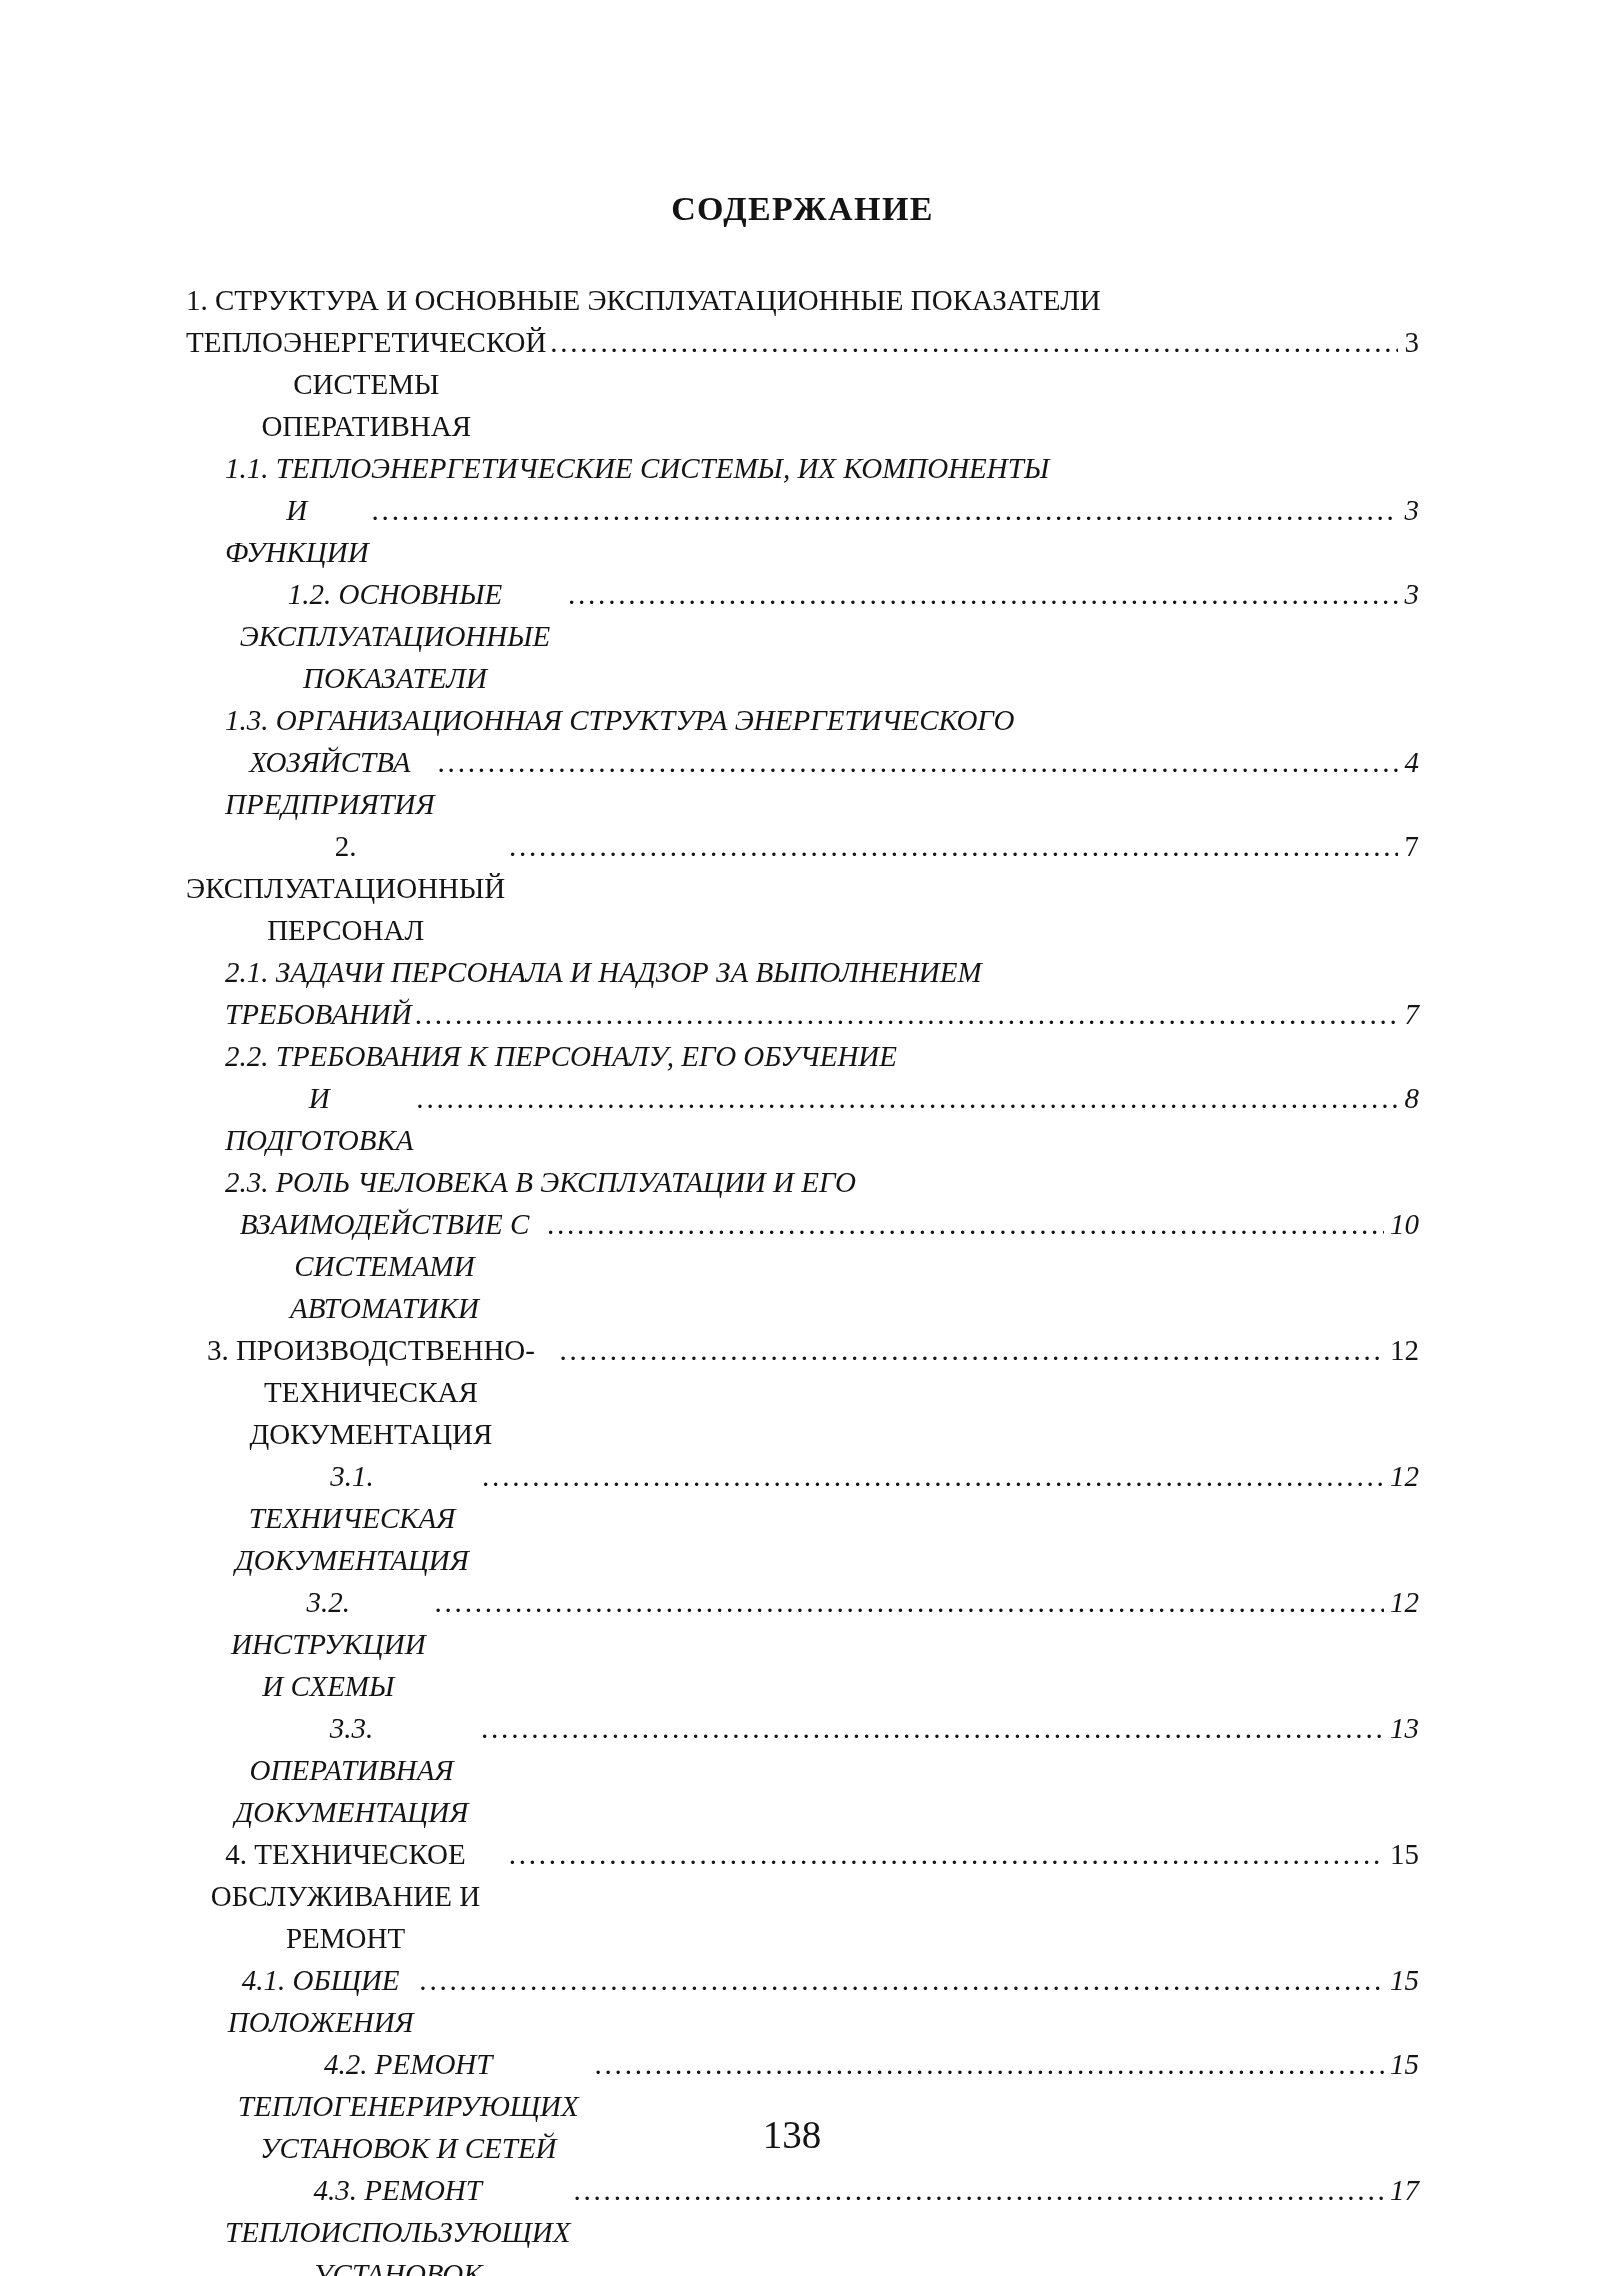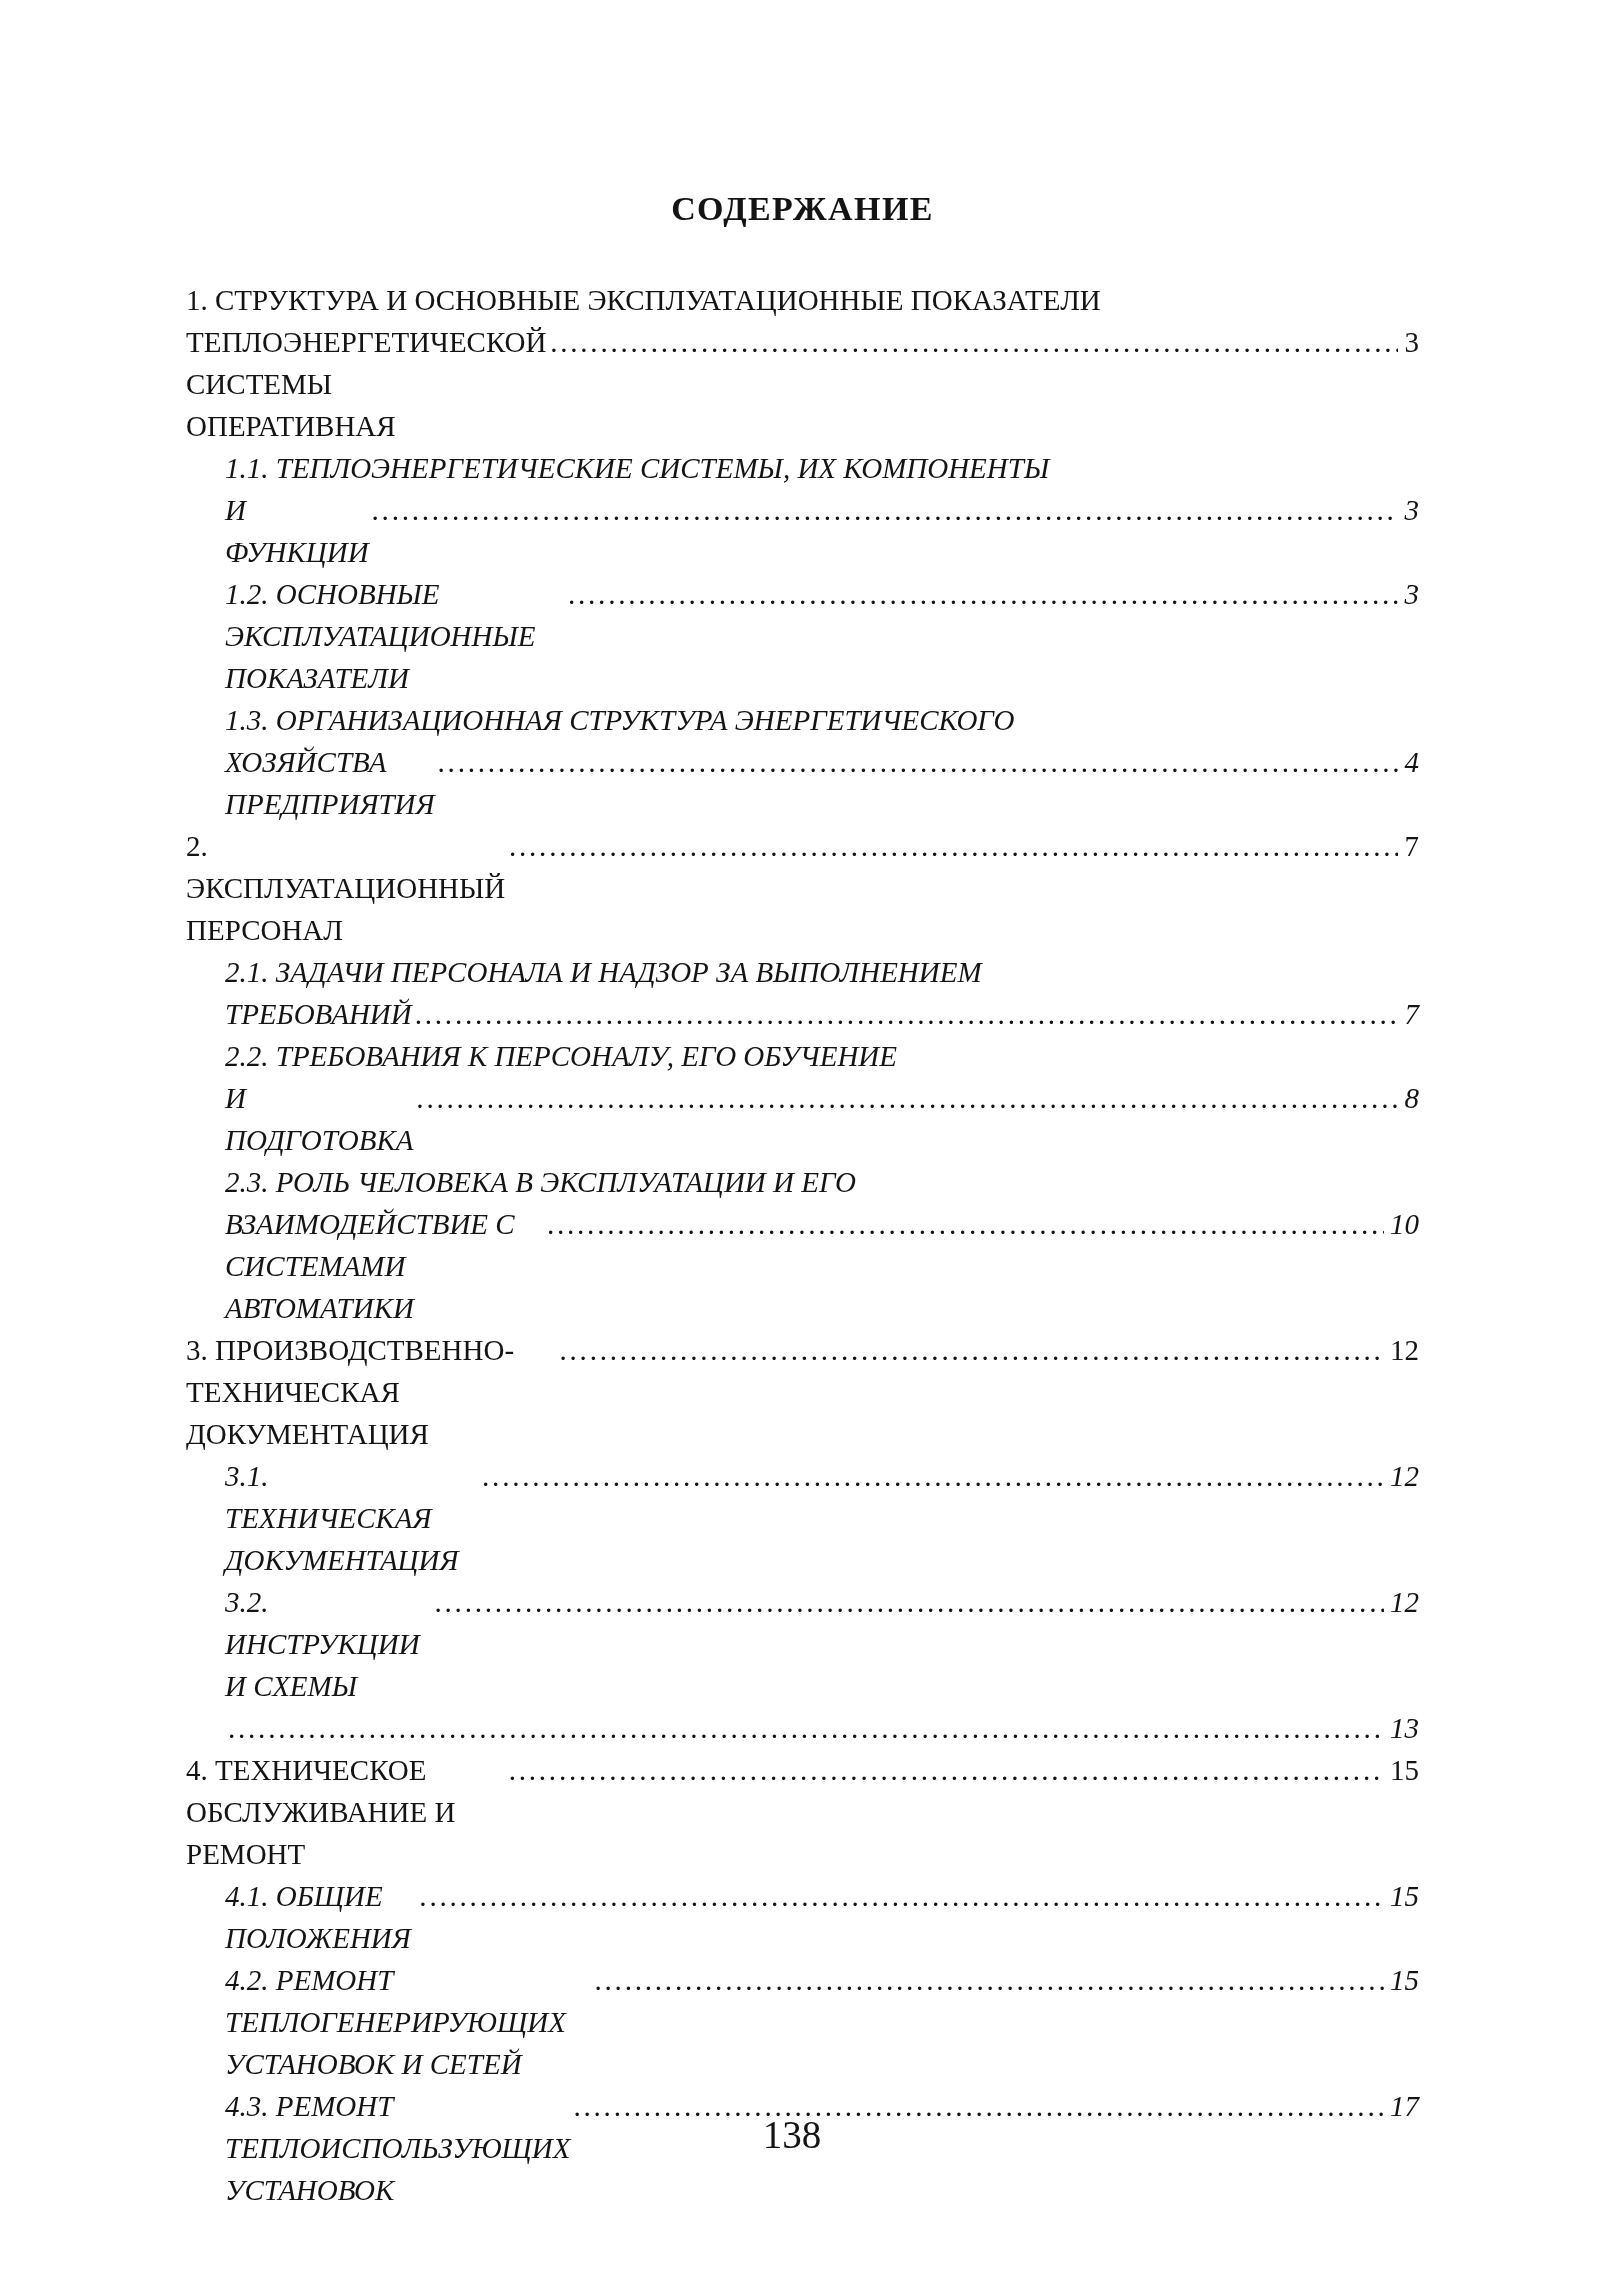--- a/index.html
+++ b/index.html
@@ -30,20 +30,21 @@
     margin-bottom: 51px;
   }
   .toc {
     font-size: 29px;
     line-height: 42px;
   }
   .toc-entry.sub { padding-left: 39px; font-style: italic; }
   .toc-row {
     display: flex;
     align-items: baseline;
+    text-align: center;
   }
   .toc-text { flex: 0 1 auto; }
   .leader {
     flex: 1 1 auto;
     overflow: hidden;
     white-space: nowrap;
     min-width: 0;
   }
   .leader::before {
     content: "................................................................................................................................................................................";
@@ -160,20 +161,21 @@
         </div>
         <div class="toc-entry sub">
           <div class="toc-row">
             <span class="toc-text">3.2. ИНСТРУКЦИИ И СХЕМЫ</span>
             <span class="leader"></span>
             <span class="page-num">12</span>
           </div>
         </div>
         <div class="toc-entry sub">
           <div class="toc-row">
+            <span class="toc-text">3.3. ОПЕРАТИВНАЯ ДОКУМЕНТАЦИЯ</span>
             <span class="leader"></span>
             <span class="page-num">13</span>
           </div>
         </div>
         <div class="toc-entry">
           <div class="toc-row">
             <span class="toc-text">4. ТЕХНИЧЕСКОЕ ОБСЛУЖИВАНИЕ И РЕМОНТ</span>
             <span class="leader"></span>
             <span class="page-num">15</span>
           </div>

